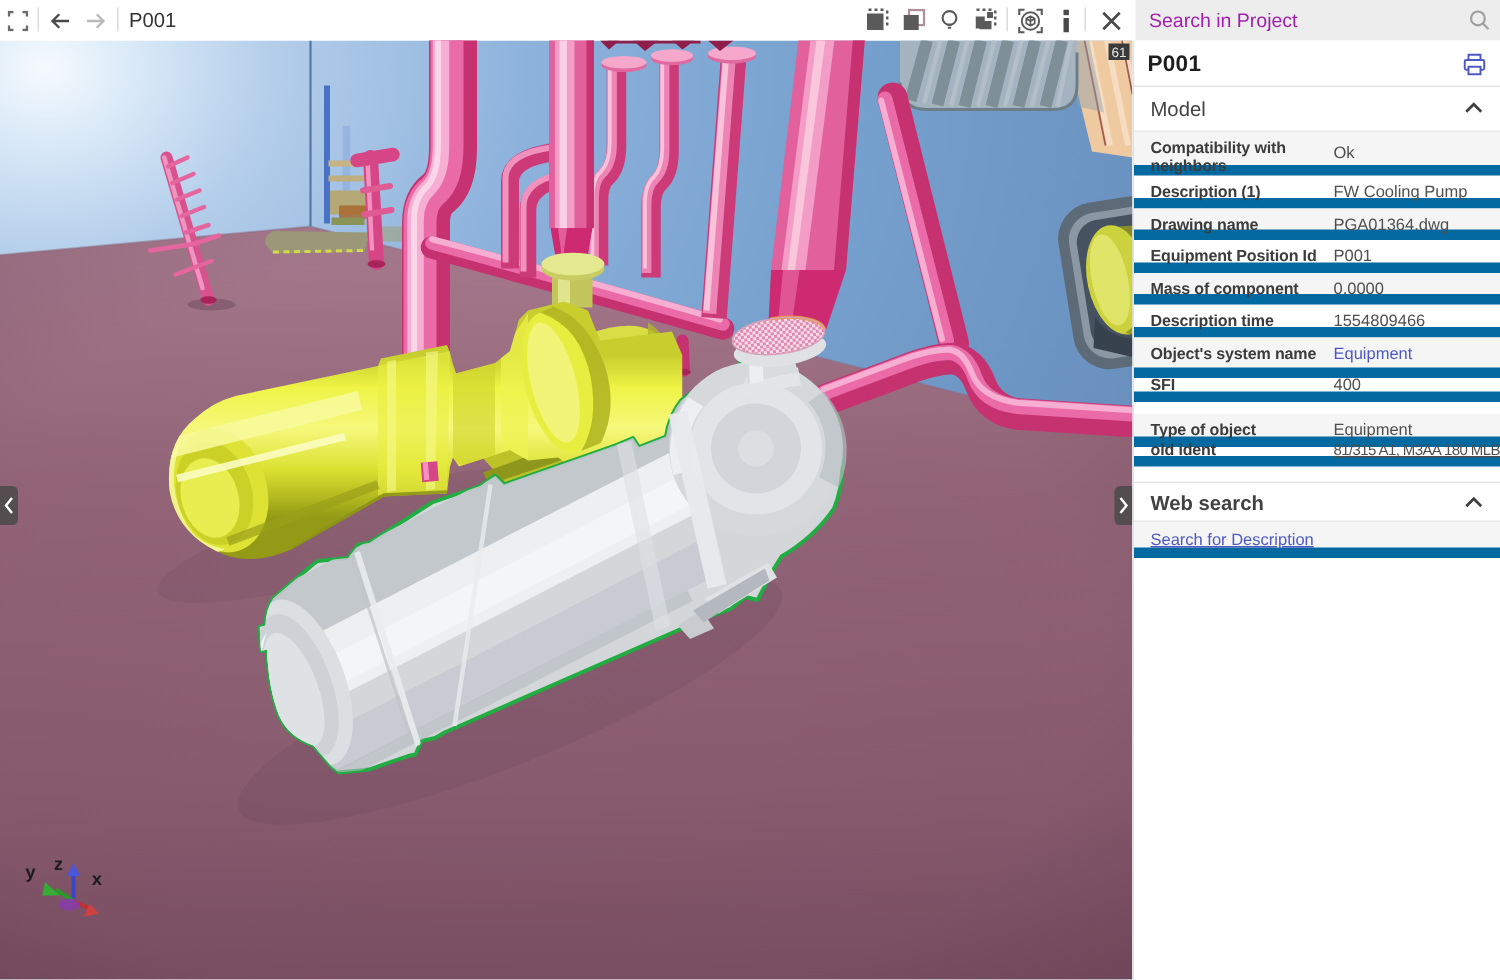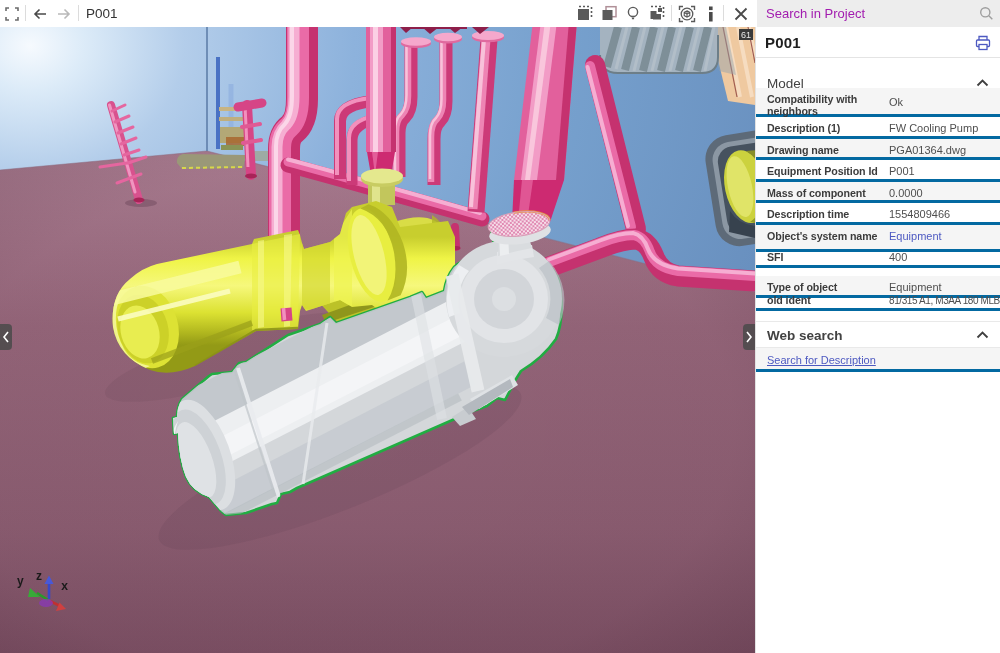--- a/index.html
+++ b/index.html
@@ -11,21 +11,21 @@
 #tbtitle{position:absolute;left:86px;top:0;height:27px;line-height:27px;font-size:13.5px;color:#333;}
 #searchbox{position:absolute;left:757px;top:0;width:243px;height:27px;background:#ededed;}
 #searchbox span{position:absolute;left:9px;top:0;line-height:27px;font-size:13px;color:#a21caf;}
 #scene{position:absolute;left:0;top:27px;width:755px;height:626px;}
 #panel{position:absolute;left:755px;top:27px;width:245px;height:626px;background:#fff;border-left:1px solid #e2e2e2;}
 #phead{position:absolute;left:0;top:0;width:100%;height:31px;border-bottom:1px solid #e4e4e4;}
 #phead b{position:absolute;left:9px;top:0;line-height:31px;font-size:15px;color:#1f1f1f;letter-spacing:.2px;}
 .sect{position:absolute;left:0;width:100%;}
 .sect .st{position:absolute;left:11px;font-size:13.5px;color:#424242;}
 .chev{position:absolute;right:11px;}
-.prow{position:absolute;left:0;width:100%;border-bottom:3px solid #0369a1;}
+.prow{position:absolute;left:0;width:100%;border-bottom:7px solid #0369a1;}
 .prow .lb{position:absolute;left:11px;font-size:10.7px;font-weight:bold;color:#3c3c3c;line-height:13px;white-space:nowrap;letter-spacing:-0.1px;}
 .prow .vl{position:absolute;left:133px;font-size:11px;color:#4f4f4f;white-space:nowrap;}
 .gray{background:#f5f5f5;}
 .link{color:#4d59c1;} .prow .vl.link{color:#4d59c1;}
 </style>
 </head>
 <body>
 <div id="toolbar">
 
   <div class="tbi" style="left:2px;width:20px;">
@@ -417,21 +417,21 @@
 
 <div id="panel">
   <div id="phead">
       <b>P001</b>
     <svg style="position:absolute;right:9px;top:8px;" width="16" height="16" viewBox="0 0 16 16">
       <path d="M4 5V1.5h8V5" fill="none" stroke="#4d59c1" stroke-width="1.3"></path>
       <rect x="1.5" y="5" width="13" height="6.5" rx="1" fill="none" stroke="#4d59c1" stroke-width="1.3"></rect>
       <rect x="4" y="9.5" width="8" height="5" fill="#fff" stroke="#4d59c1" stroke-width="1.3"></rect>
     </svg>
   </div>
-  <div class="sect" style="top:31px;height:30px;border-bottom:1px solid #e9e9e9;margin-top:11px;">
+  <div class="sect" style="top:31px;height:30px;border-bottom:1px solid #e9e9e9;">
     <div class="st" style="top:7px;">Model</div>
     <svg class="chev" style="top:10px;" width="13" height="8" viewBox="0 0 13 8">
       <path d="M1.5 6.5L6.5 1.5l5 5" fill="none" stroke="#3f3f3f" stroke-width="1.8"></path>
     </svg>
   </div>
   <div class="prow gray" style="top:61px;height:29px;">
     <div class="lb" style="top:5px;white-space:normal;width:112px;line-height:12px;">Compatibility with neighbors</div>
     <div class="vl" style="top:8px;">Ok</div>
   </div>
   <div class="prow" style="top:90px;height:21.5px;">
@@ -461,21 +461,21 @@
   <div class="prow" style="top:219px;height:21.5px;">
     <div class="lb" style="top:5px;">SFI</div>
       <div class="vl" style="top:5px;">400</div>
   </div>
   <div class="prow gray" style="top:249px;height:21.5px;padding-left:39px;">
     <div class="lb" style="top:5px;">Type of object</div>
       <div class="vl" style="top:5px;">Equipment</div>
   </div>
   <div class="prow" style="top:262px;height:21.5px;">
     <div class="lb" style="top:5px;">old ident</div>
-      <div class="vl" style="top:6px;font-size:10px;letter-spacing:-0.4px;">81/315 A1, M3AA 180 MLB</div>
+      <div class="vl" style="top:6px;font-size:10px;letter-spacing:-0.4px;text-decoration:underline;">81/315 A1, M3AA 180 MLB</div>
   </div>
   <div class="sect" style="top:294px;height:26px;border-top:1px solid #e9e9e9;font-weight:bold;">
     <div class="st" style="top:6px;">Web search</div>
     <svg class="chev" style="top:9px;" width="13" height="8" viewBox="0 0 13 8">
       <path d="M1.5 6.5L6.5 1.5l5 5" fill="none" stroke="#3f3f3f" stroke-width="1.8"></path>
     </svg>
   </div>
   <div class="prow gray" style="top:320px;height:24.5px;border-top:1px solid #e9e9e9;">
     <div style="position:absolute;left:11px;top:6px;font-size:11px;" class="link"><u>Search for Description</u></div>
   </div>

